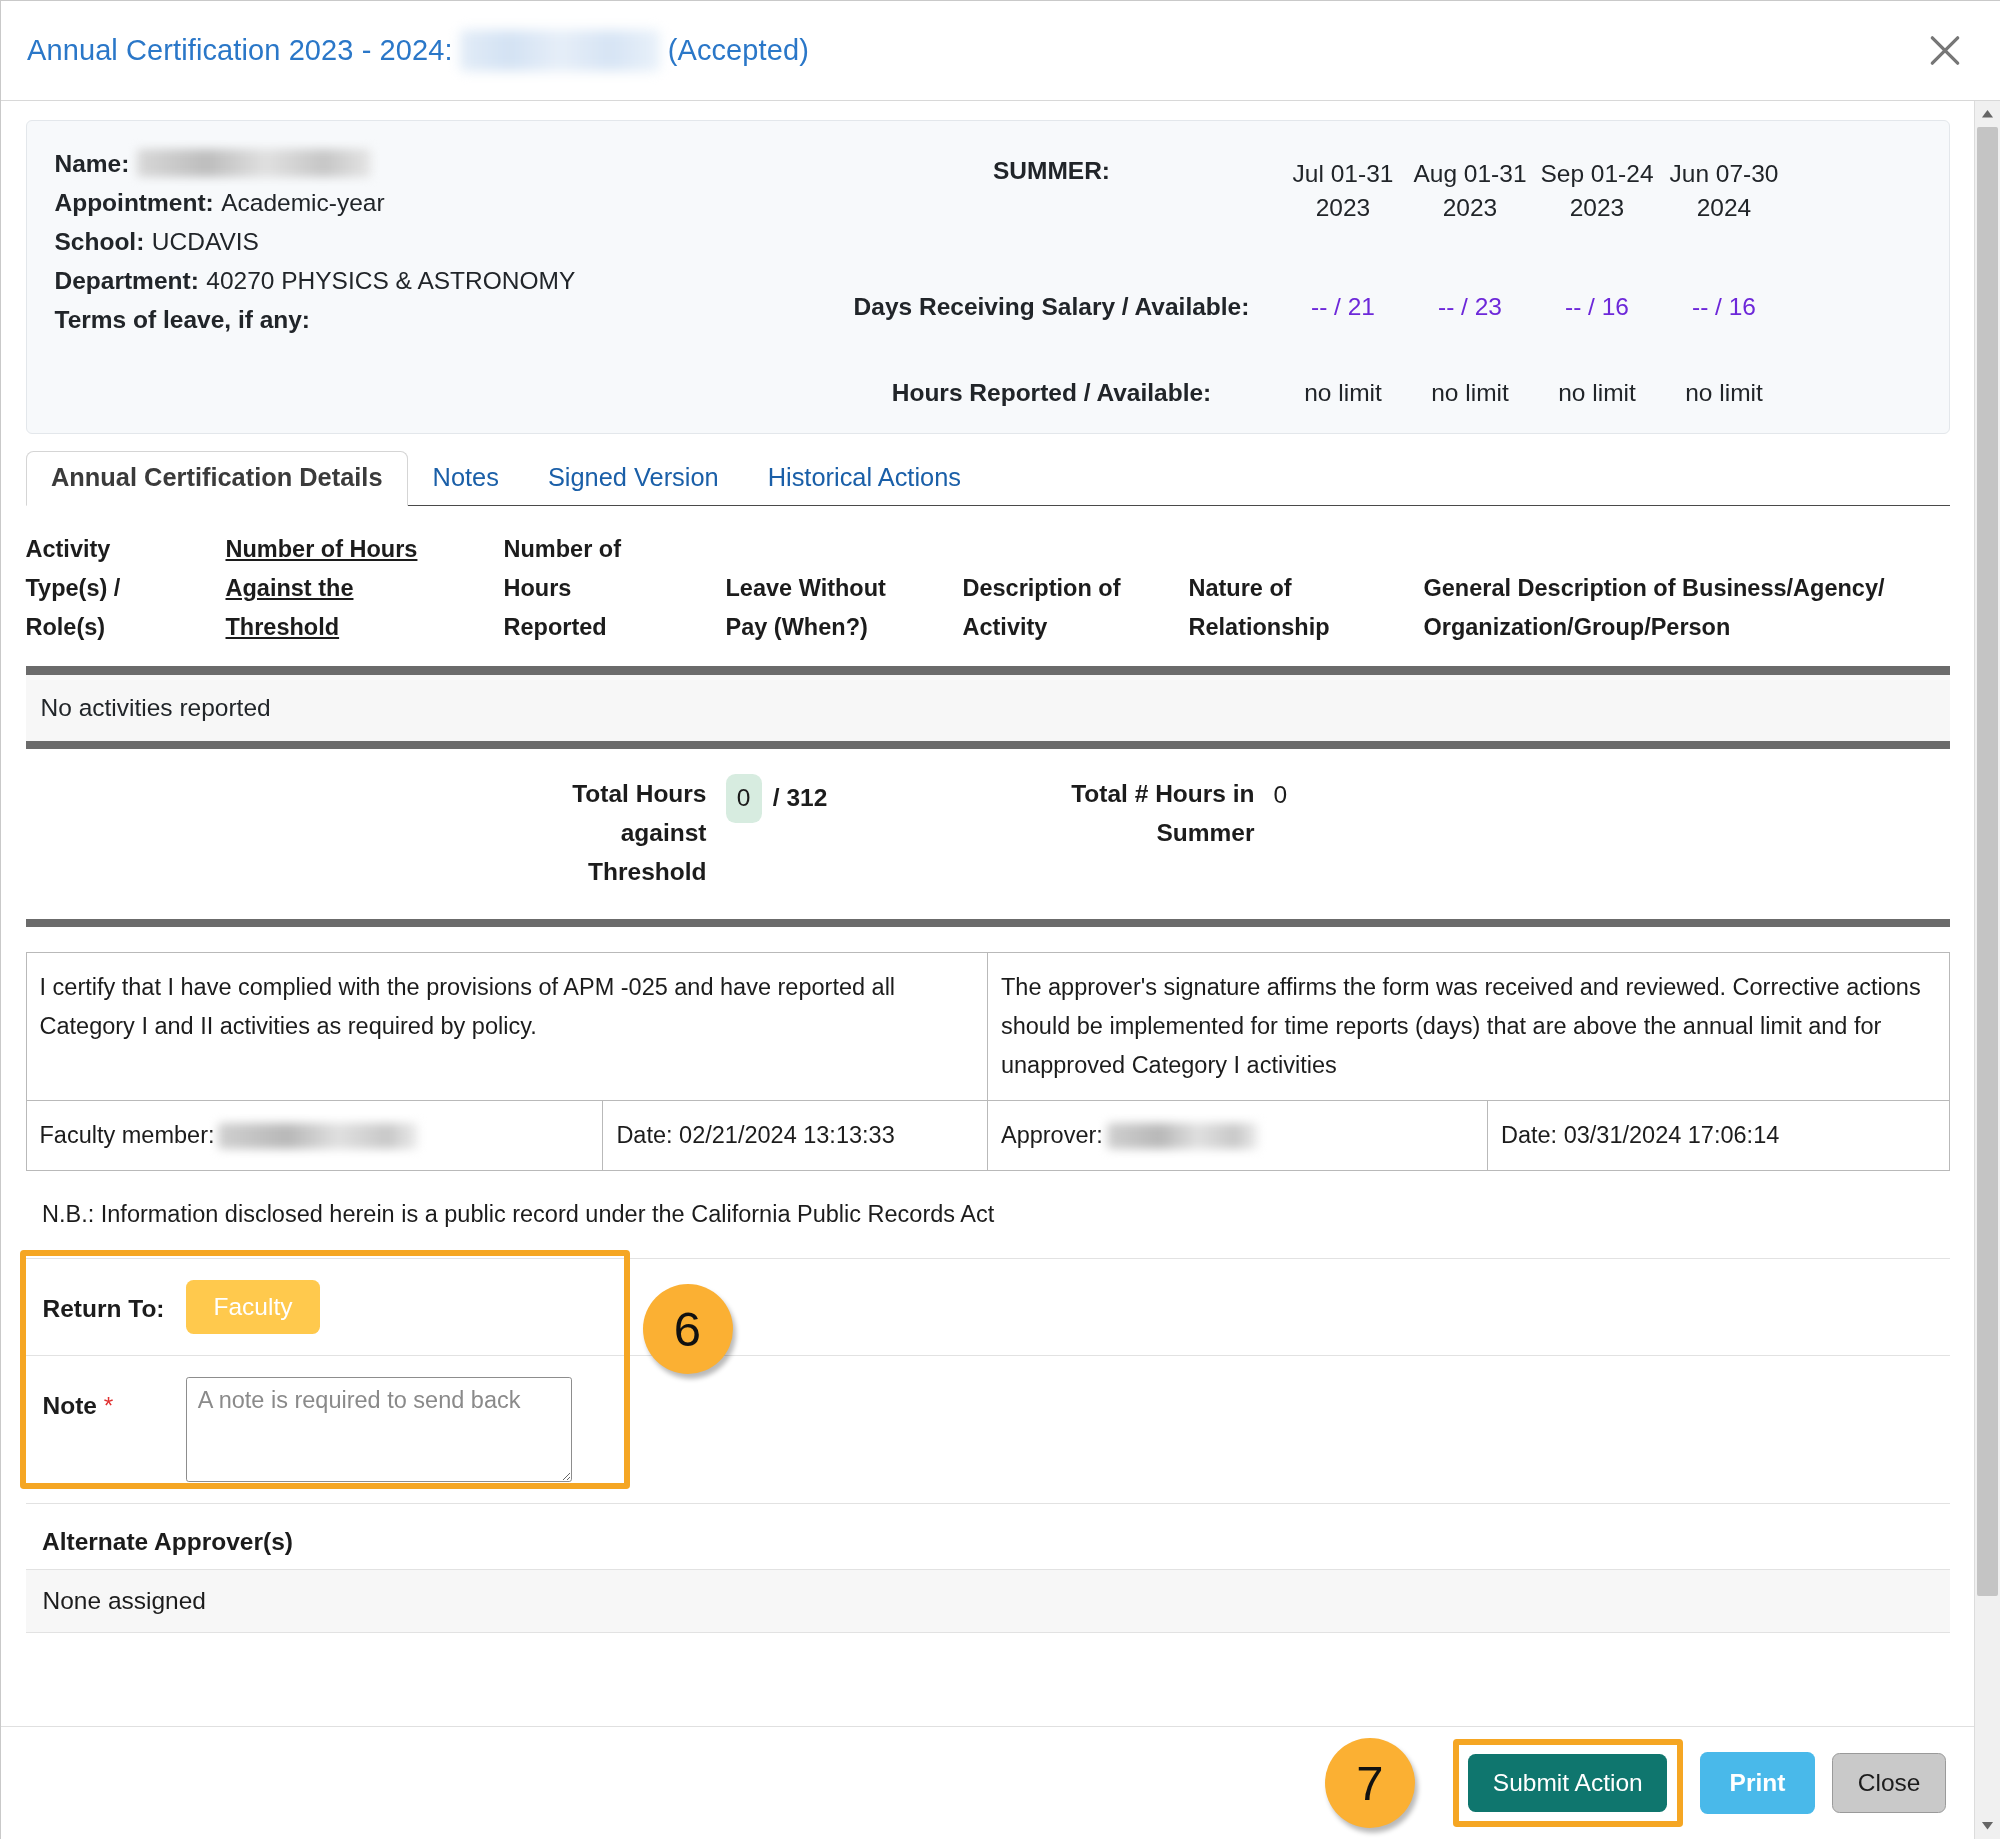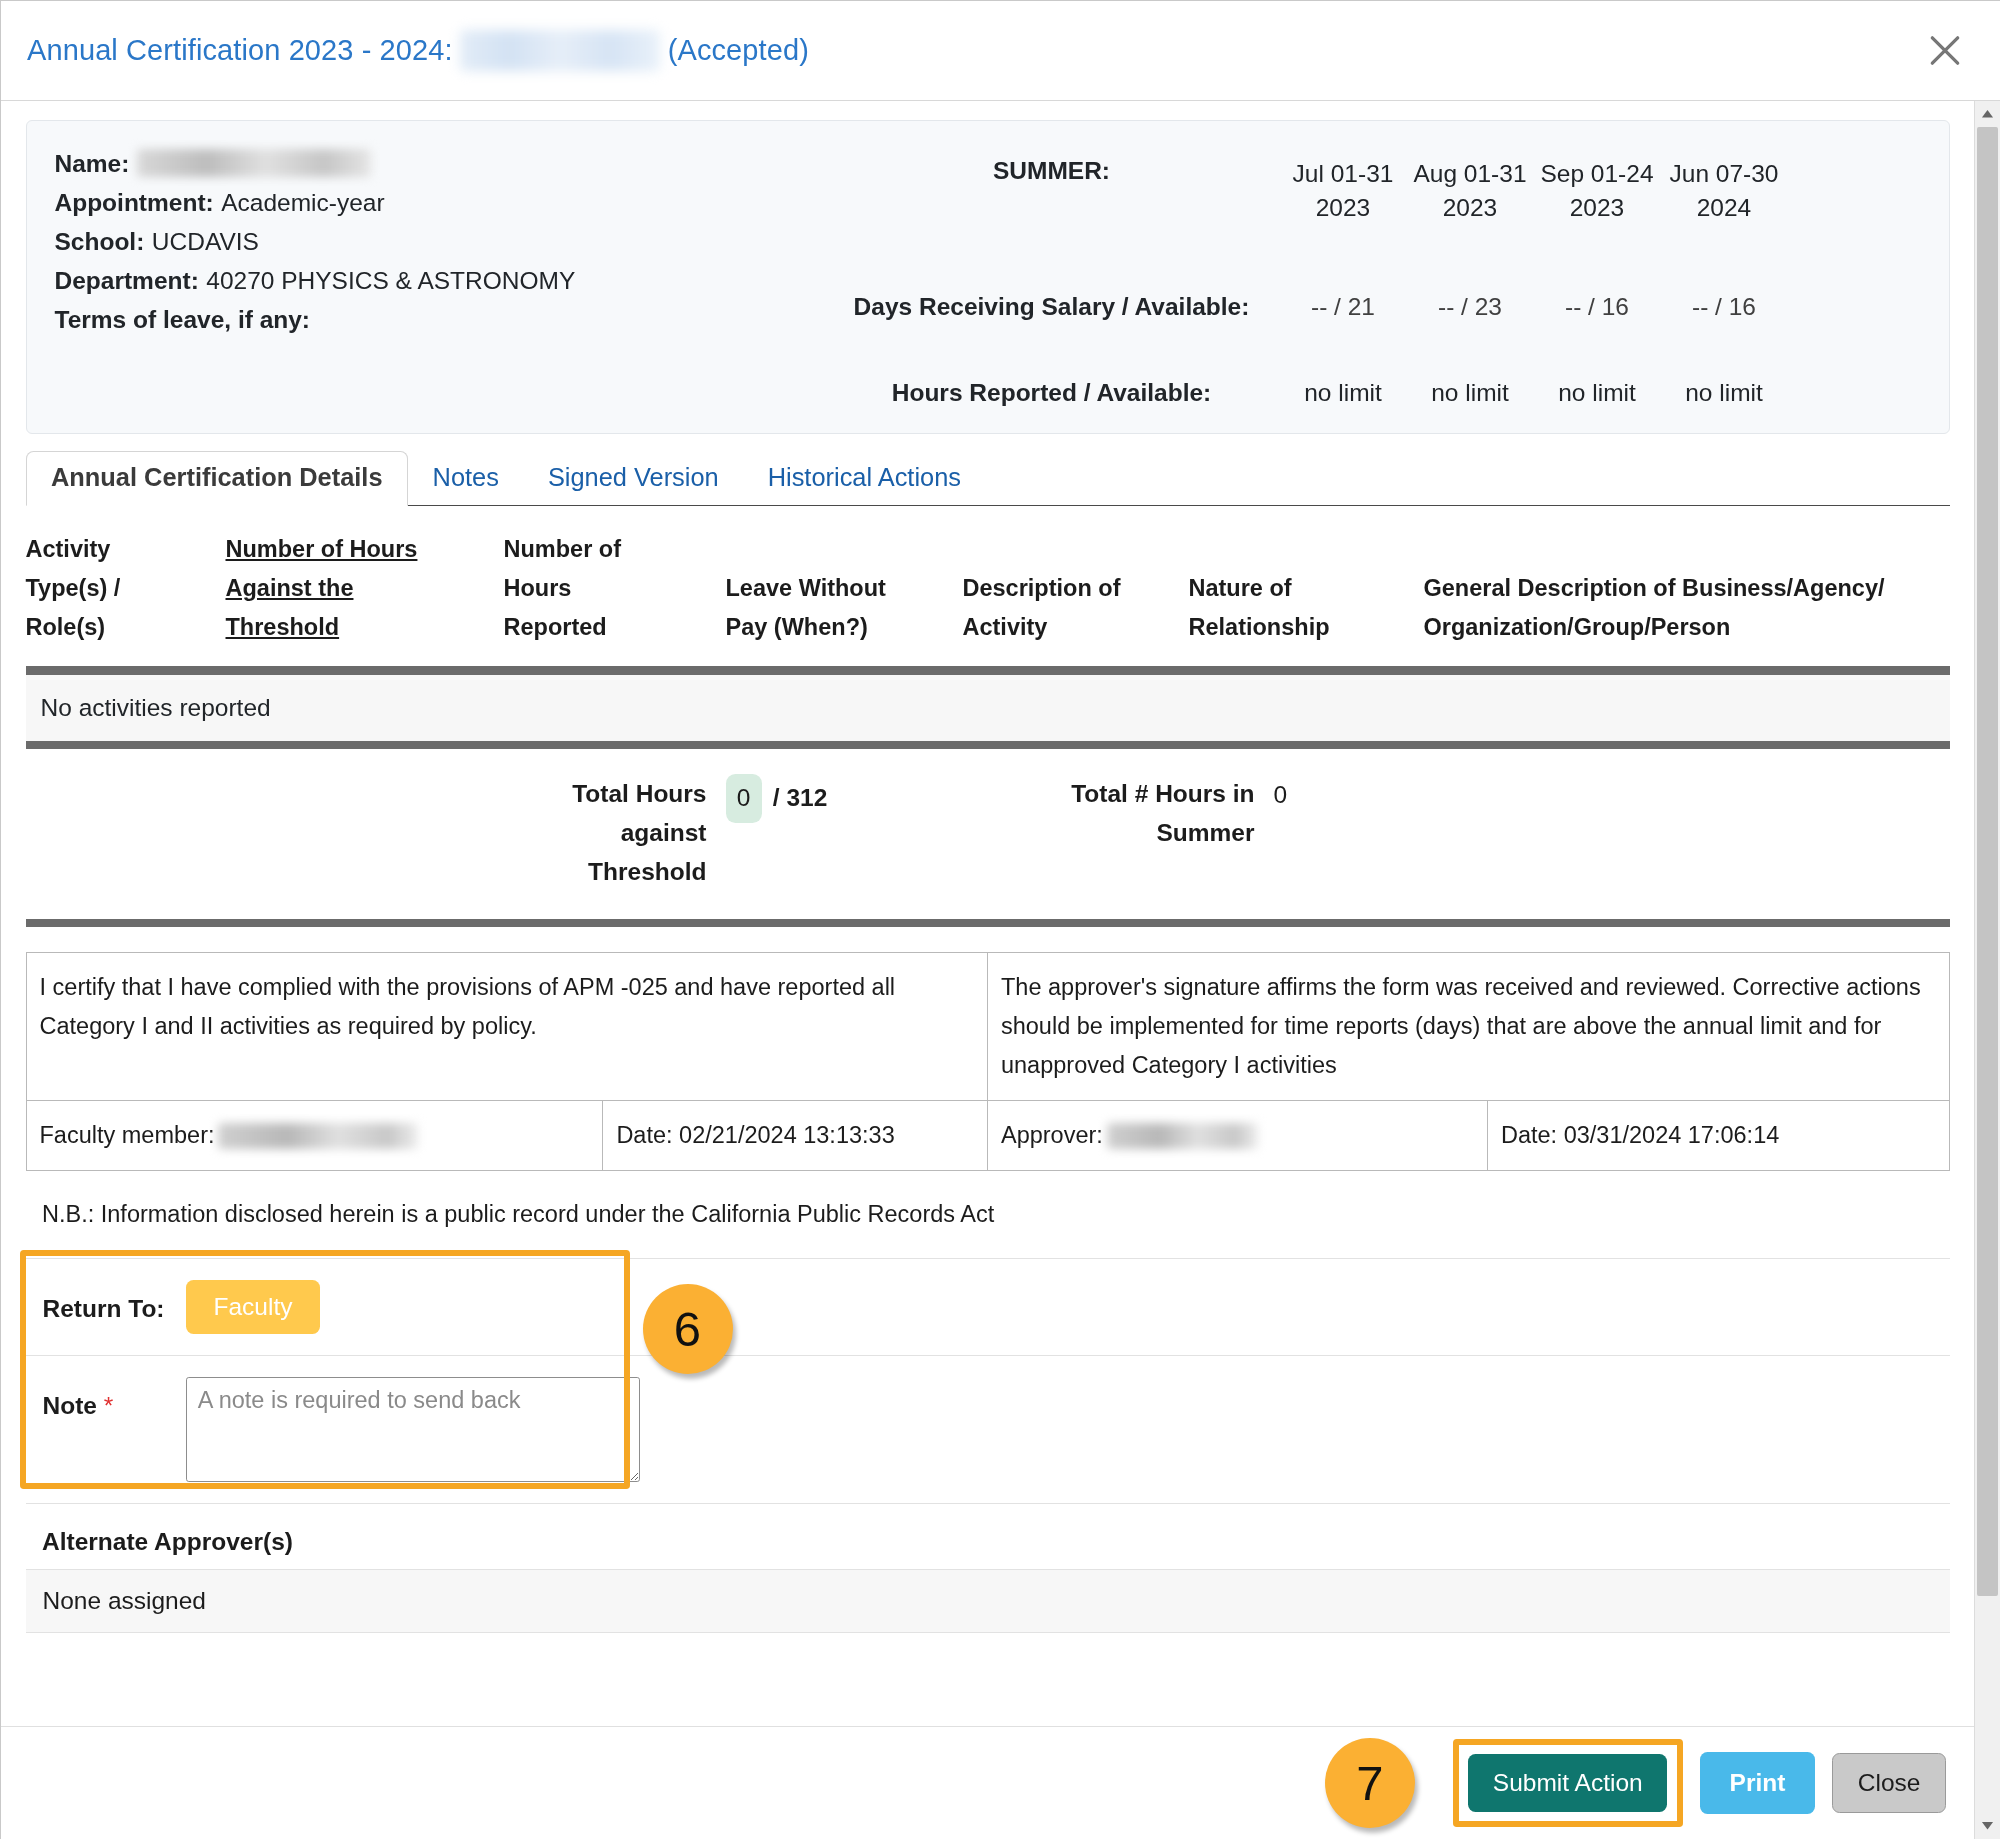--- a/index.html
+++ b/index.html
@@ -145,21 +145,21 @@
   .sum-label.r3 { padding-top: 58px; }
   .period-head {
     font-size: 24.5px;
     color: #212529;
     text-align: center;
     line-height: 34px;
     padding-top: 13px;
   }
   .period-val {
     font-size: 24.5px;
-    color: #404040;
+    color: #6d28d9;
     text-align: center;
     padding-top: 68px;
   }
   .period-val2 {
     font-size: 24.5px;
     color: #212529;
     text-align: center;
     padding-top: 58px;
   }
 
@@ -312,21 +312,21 @@
     background: #ffc94d;
     color: #ffffff;
     border: none;
     border-radius: 7.5px;
     font-size: 24.5px;
     font-family: "Liberation Sans", sans-serif;
     padding: 13px 28px;
     cursor: pointer;
   }
   .note-area {
-    width: 454px; height: 105px;
+    width: 386px; height: 105px;
     border: 0.9px solid #8d8d8d;
     border-radius: 2.8px;
     font-size: 23.5px;
     font-family: "Liberation Sans", sans-serif;
     color: #1c1c1c;
     padding: 9.4px 11.3px;
     resize: vertical;
     background: #fff;
   }
   .note-area::placeholder { color: #8a8a8a; }

